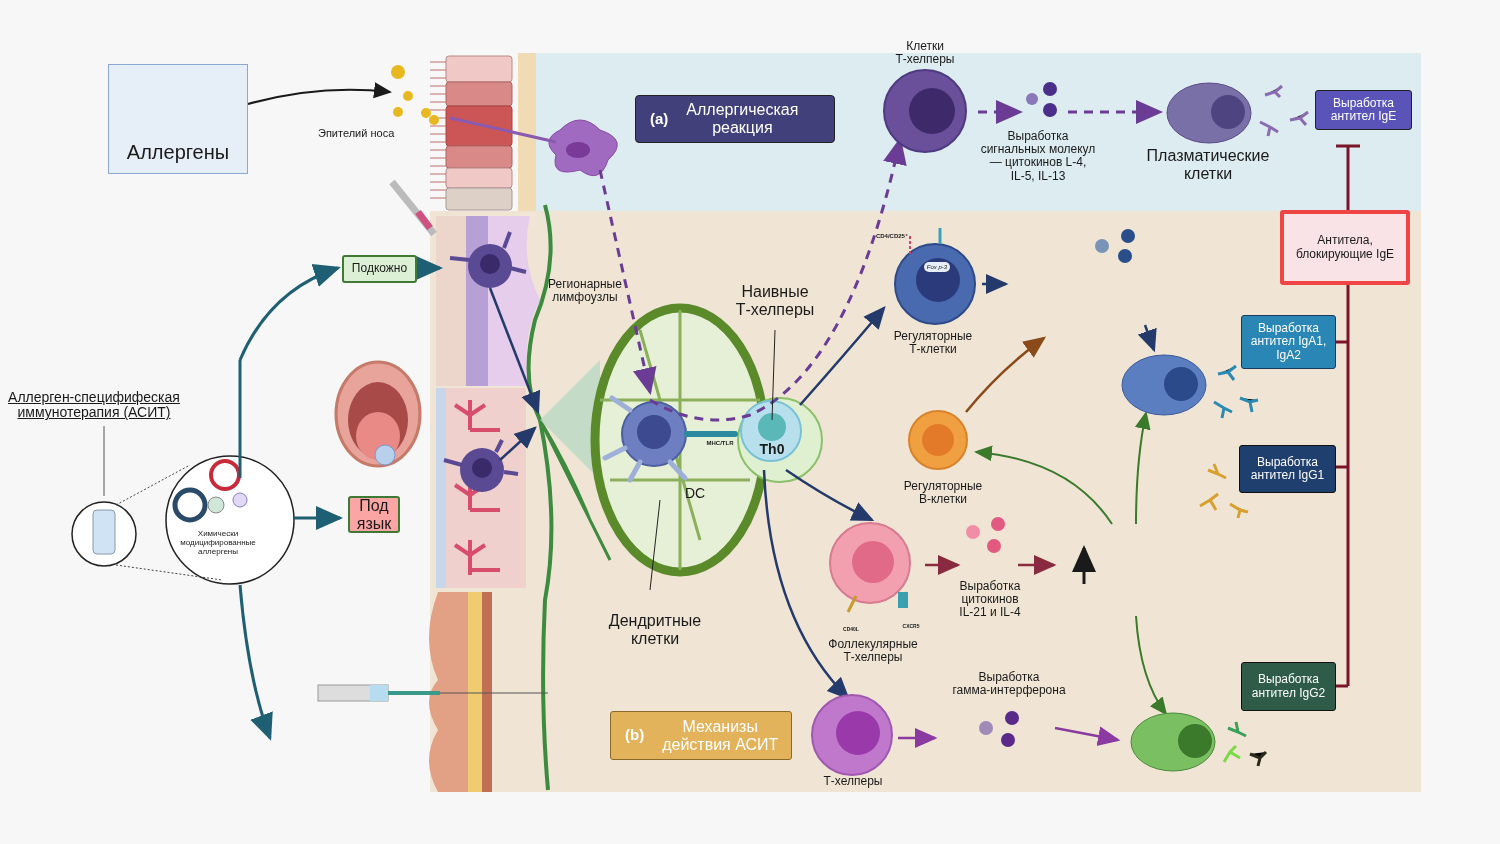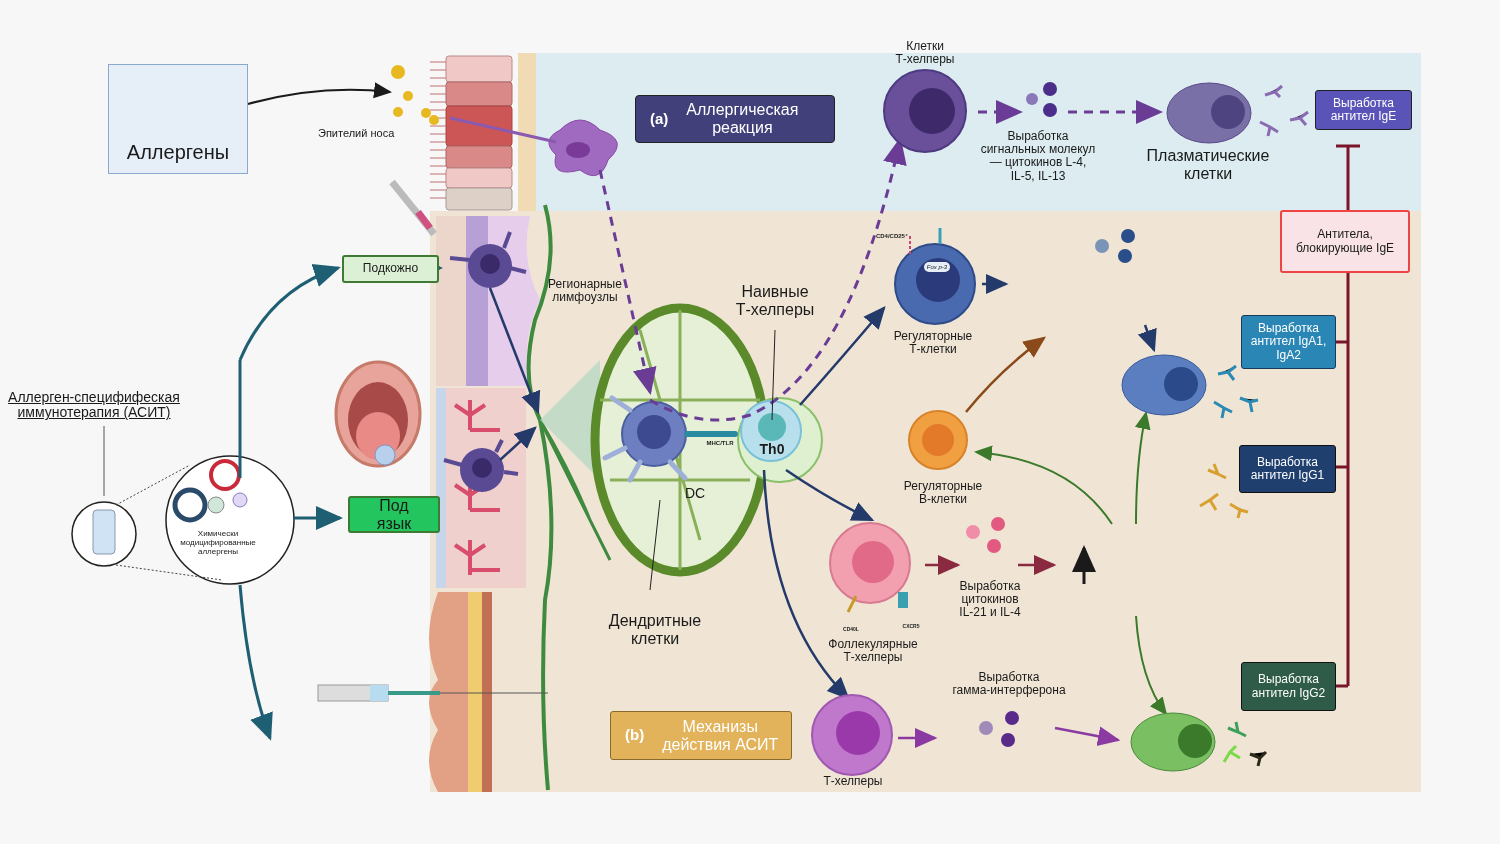--- a/index.html
+++ b/index.html
@@ -337,24 +337,24 @@
         <path d="M205,126 Q195,115 182,115"></path>
     </g>
   </svg>
 
   <div class="box" style="left:108px;top:64px;width:140px;height:110px;background:#e6eef8;border:1.5px solid #8aa8d0;align-items:flex-end;padding-bottom:10px;">
     <span style="font-size:20px;">Аллергены</span>
   </div>
 
   <div class="lbl" style="left:318px;top:127px;font-size:11px;">Эпителий носа</div>
 
-  <div class="box" style="left:342px;top:255px;width:97px;height:28px;background:#dcf0d6;border:2px solid #3e7a34;border-radius:3px;font-size:12px;">
+  <div class="box" style="left:342px;top:255px;width:75px;height:28px;background:#dcf0d6;border:2px solid #3e7a34;border-radius:3px;font-size:12px;">
     <span>Подкожно</span>
   </div>
-  <div class="box" style="left:348px;top:496px;width:92px;height:37px;background:#22c55e;border:2px solid #3e7a34;border-radius:3px;font-size:16px;">
+  <div class="box" style="left:348px;top:496px;width:52px;height:37px;background:#fca5a5;border:2px solid #3e7a34;border-radius:3px;font-size:16px;">
     <span>Под
 язык</span>
   </div>
 
   <div class="lbl" style="left:4px;top:390px;width:180px;font-size:14px;text-decoration:underline;">Аллерген-специфифеская
 иммунотерапия (АСИТ)</div>
   <div class="lbl" style="left:166px;top:530px;width:104px;font-size:8px;">Химически
 модицифированные
 аллергены</div>
   <div class="lbl" style="left:535px;top:278px;width:100px;font-size:12px;">Регионарные
@@ -400,21 +400,21 @@
 цитокинов
 IL-21 и IL-4</div>
   <div class="lbl" style="left:805px;top:775px;width:96px;font-size:12px;">Т-хелперы</div>
   <div class="lbl" style="left:944px;top:671px;width:130px;font-size:12px;">Выработка
 гамма-интерферона</div>
   <div class="box" style="left:610px;top:711px;width:182px;height:49px;background:#e2b35a;border:1.5px solid #8a6a2a;border-radius:3px;color:#fff;justify-content:flex-start;padding-left:14px;">
     <span style="font-weight:bold;font-size:15px;margin-right:18px;">(b)</span>
     <span style="font-size:16px;">Механизы
 действия АСИТ</span>
   </div>
-  <div class="box" style="left:1280px;top:210px;width:130px;height:63px;background:#f9e3e6;border:2px solid #ef4444;border-radius:3px;font-size:12px;">
+  <div class="box" style="left:1280px;top:210px;width:130px;height:75px;background:#f9e3e6;border:4px solid #ef4444;border-radius:3px;font-size:12px;">
     <span>Антитела,
 блокирующие IgE</span>
   </div>
   <div class="box" style="left:1241px;top:315px;width:95px;height:54px;background:#2a86b4;border:1.5px solid #1a3a5a;border-radius:3px;color:#fff;font-size:12px;">
     <span>Выработка
 антител IgA1,
 IgA2</span>
   </div>
   <div class="box" style="left:1239px;top:445px;width:97px;height:48px;background:#1f3f6e;border:1.5px solid #111;border-radius:3px;color:#fff;font-size:12px;">
     <span>Выработка

